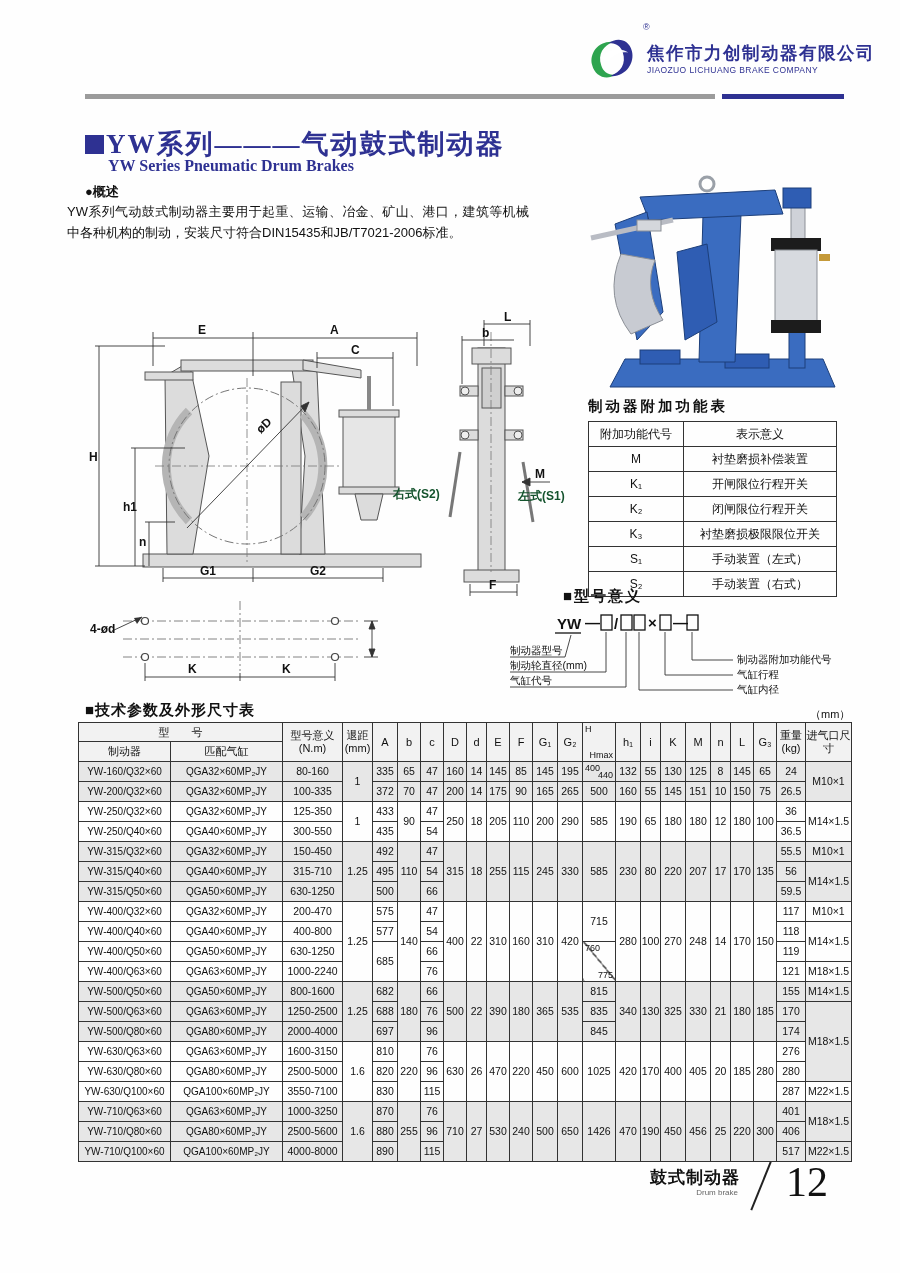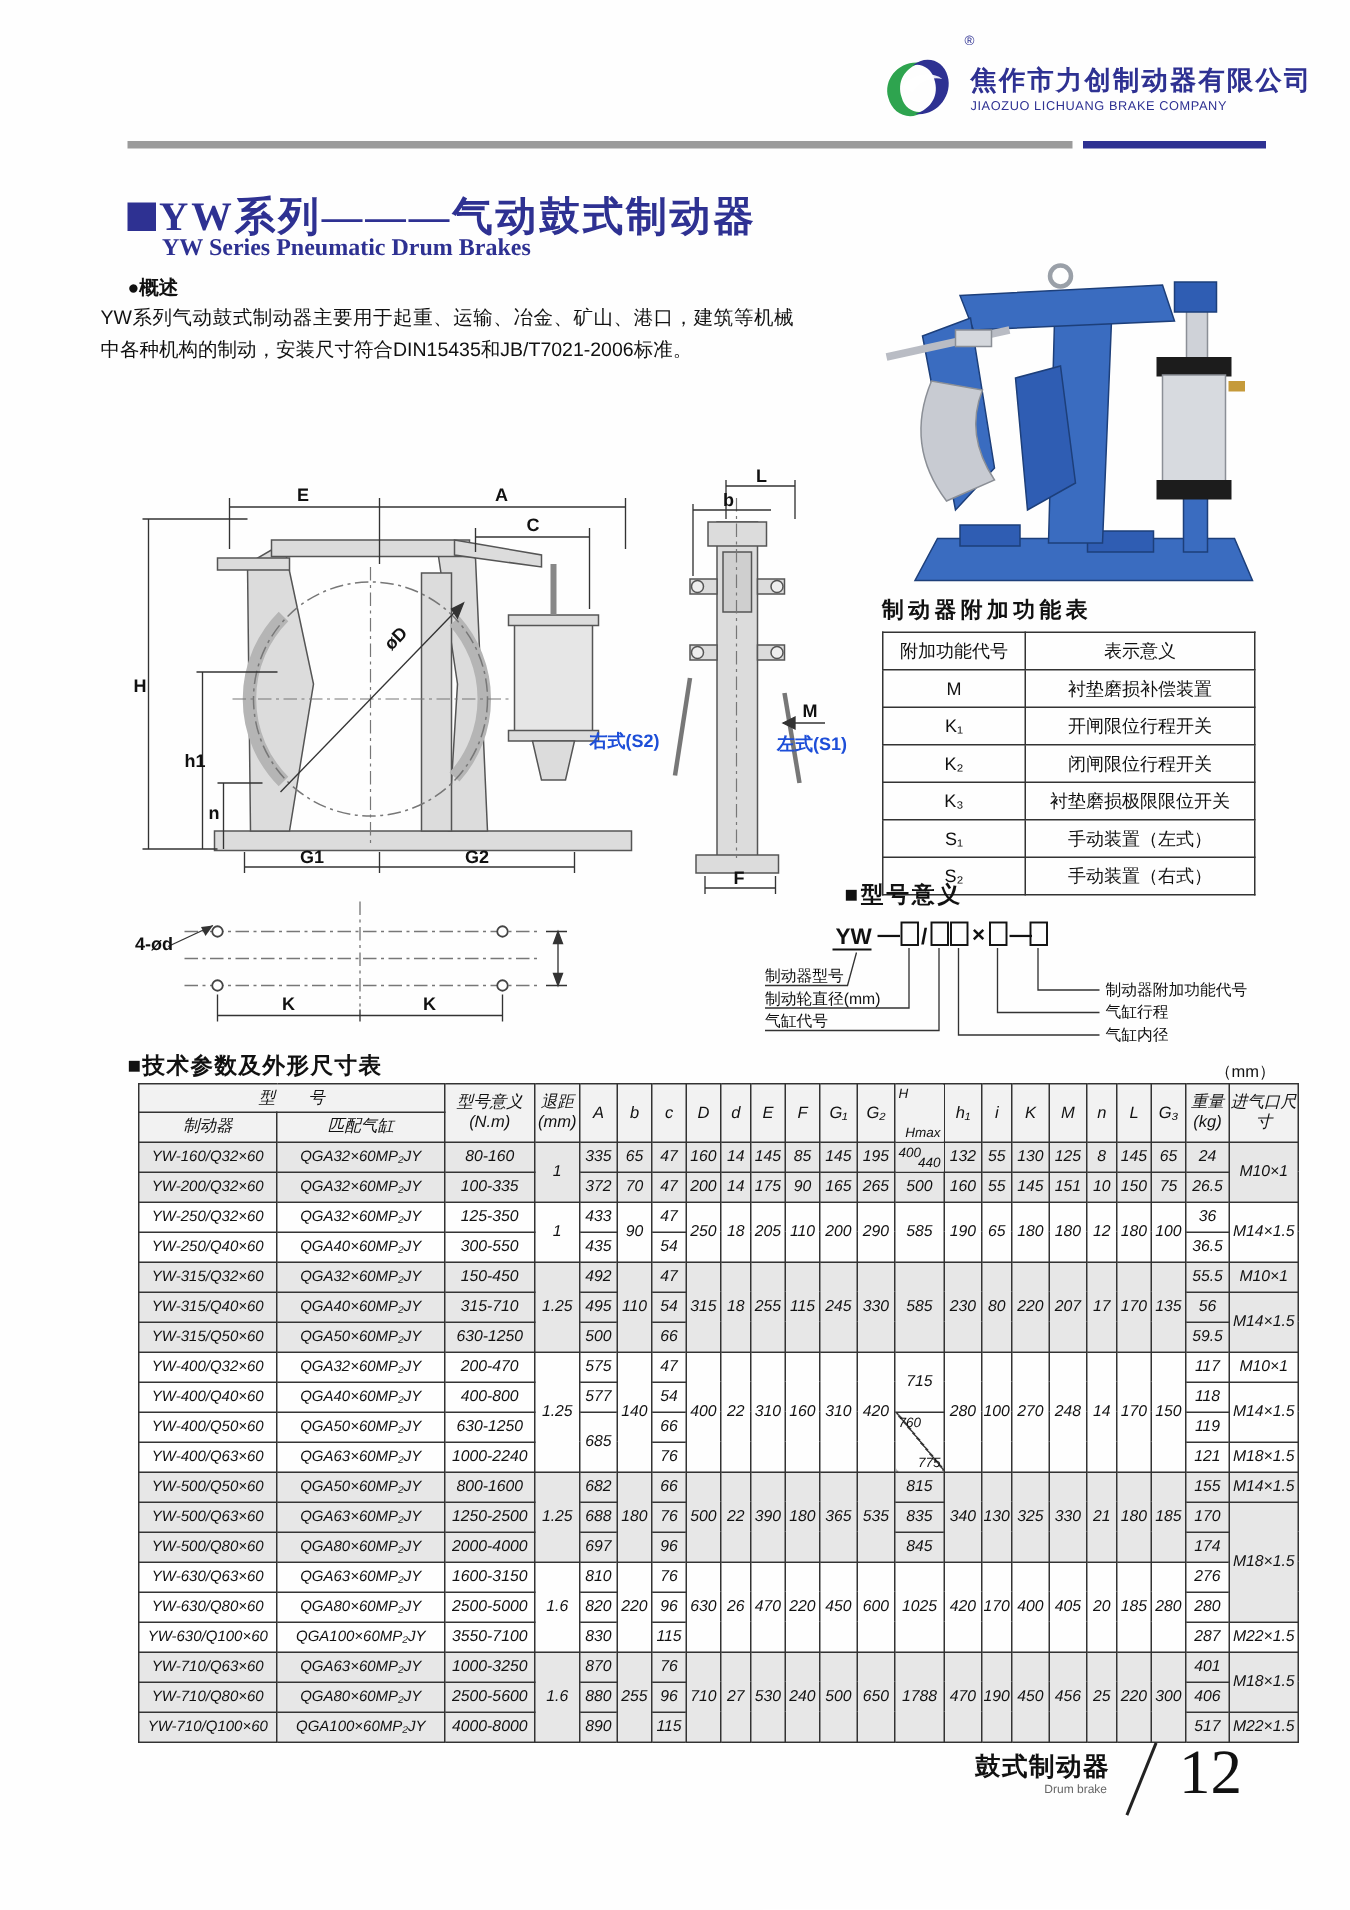--- a/index.html
+++ b/index.html
@@ -19,34 +19,34 @@
   
   .title-row{left:85px;top:126px;display:flex;align-items:center;}
   .title-sq{width:19px;height:19px;background:#2e3192;margin-right:2px;}
   .title-cn{font-family:"Liberation Serif",serif;font-size:27px;font-weight:bold;color:#2e3192;letter-spacing:2px;}
   .title-en{left:108px;top:157px;font-family:"Liberation Serif",serif;font-size:16px;font-weight:bold;color:#2e3192;}
   .sec-head{font-size:13px;font-weight:bold;color:#111;}
   .para{font-size:13px;line-height:1.6;color:#111;width:462px;text-align:justify;}
 
   
   svg text{font-family:"Liberation Sans",sans-serif;}
-  .cap{font-size:12px;font-weight:bold;color:#1d4ed8;}
+  .cap{font-size:12px;font-weight:bold;color:#14532d;}
 
   
   .ft-title{left:588px;top:397px;font-size:14.5px;font-weight:bold;letter-spacing:3px;color:#111;}
   table.ftable{left:588px;top:421px;position:absolute;border-collapse:collapse;table-layout:fixed;width:248px;}
   table.ftable th,table.ftable td{border:1px solid #333;font-size:12px;text-align:center;height:22px;font-weight:normal;color:#111;}
 
   
   .mm-title{left:563px;top:587px;font-size:15px;font-weight:bold;letter-spacing:2px;color:#111;}
 
   
   .st-title{left:85px;top:701px;font-size:15px;font-weight:bold;letter-spacing:1px;color:#111;}
   .unit-note{left:798px;top:707px;font-size:11px;color:#111;margin-left:12px;}
-  table.stable{left:92px;top:722px;position:absolute;border-collapse:collapse;table-layout:fixed;width:773px;font-style:italic;}
+  table.stable{left:78px;top:722px;position:absolute;border-collapse:collapse;table-layout:fixed;width:773px;}
   table.stable th,table.stable td{border:1px solid #333;text-align:center;vertical-align:middle;
       font-size:10.5px;line-height:1.15;padding:0;color:#111;font-weight:normal;}
   table.stable thead th{font-size:11px;background:#f2f2f2;white-space:pre-line;}
   table.stable tbody td{height:19px;}
   table.stable td.model,table.stable td.cyl{font-size:10px;}
   tr.shade td{background:#e7e7e7;}
   .diag{position:relative;background-image:linear-gradient(to top right,transparent calc(50% - 0.6px),#333 calc(50% - 0.6px),#333 calc(50% + 0.6px),transparent calc(50% + 0.6px));}
   .diag .tl{position:absolute;top:1px;left:2px;font-size:9px;}
   .diag .br{position:absolute;bottom:1px;right:2px;font-size:9px;}
 
@@ -650,21 +650,21 @@
           <td rowspan="3">1.6</td>
           <td>870</td>
           <td rowspan="3">255</td>
           <td>76</td>
           <td rowspan="3">710</td>
           <td rowspan="3">27</td>
           <td rowspan="3">530</td>
           <td rowspan="3">240</td>
           <td rowspan="3">500</td>
           <td rowspan="3">650</td>
-          <td rowspan="3">1788</td>
+          <td rowspan="3">1426</td>
           <td rowspan="3">470</td>
           <td rowspan="3">190</td>
           <td rowspan="3">450</td>
           <td rowspan="3">456</td>
           <td rowspan="3">25</td>
           <td rowspan="3">220</td>
           <td rowspan="3">300</td>
           <td>401</td>
           <td rowspan="2">M18×1.5</td>
         </tr>

